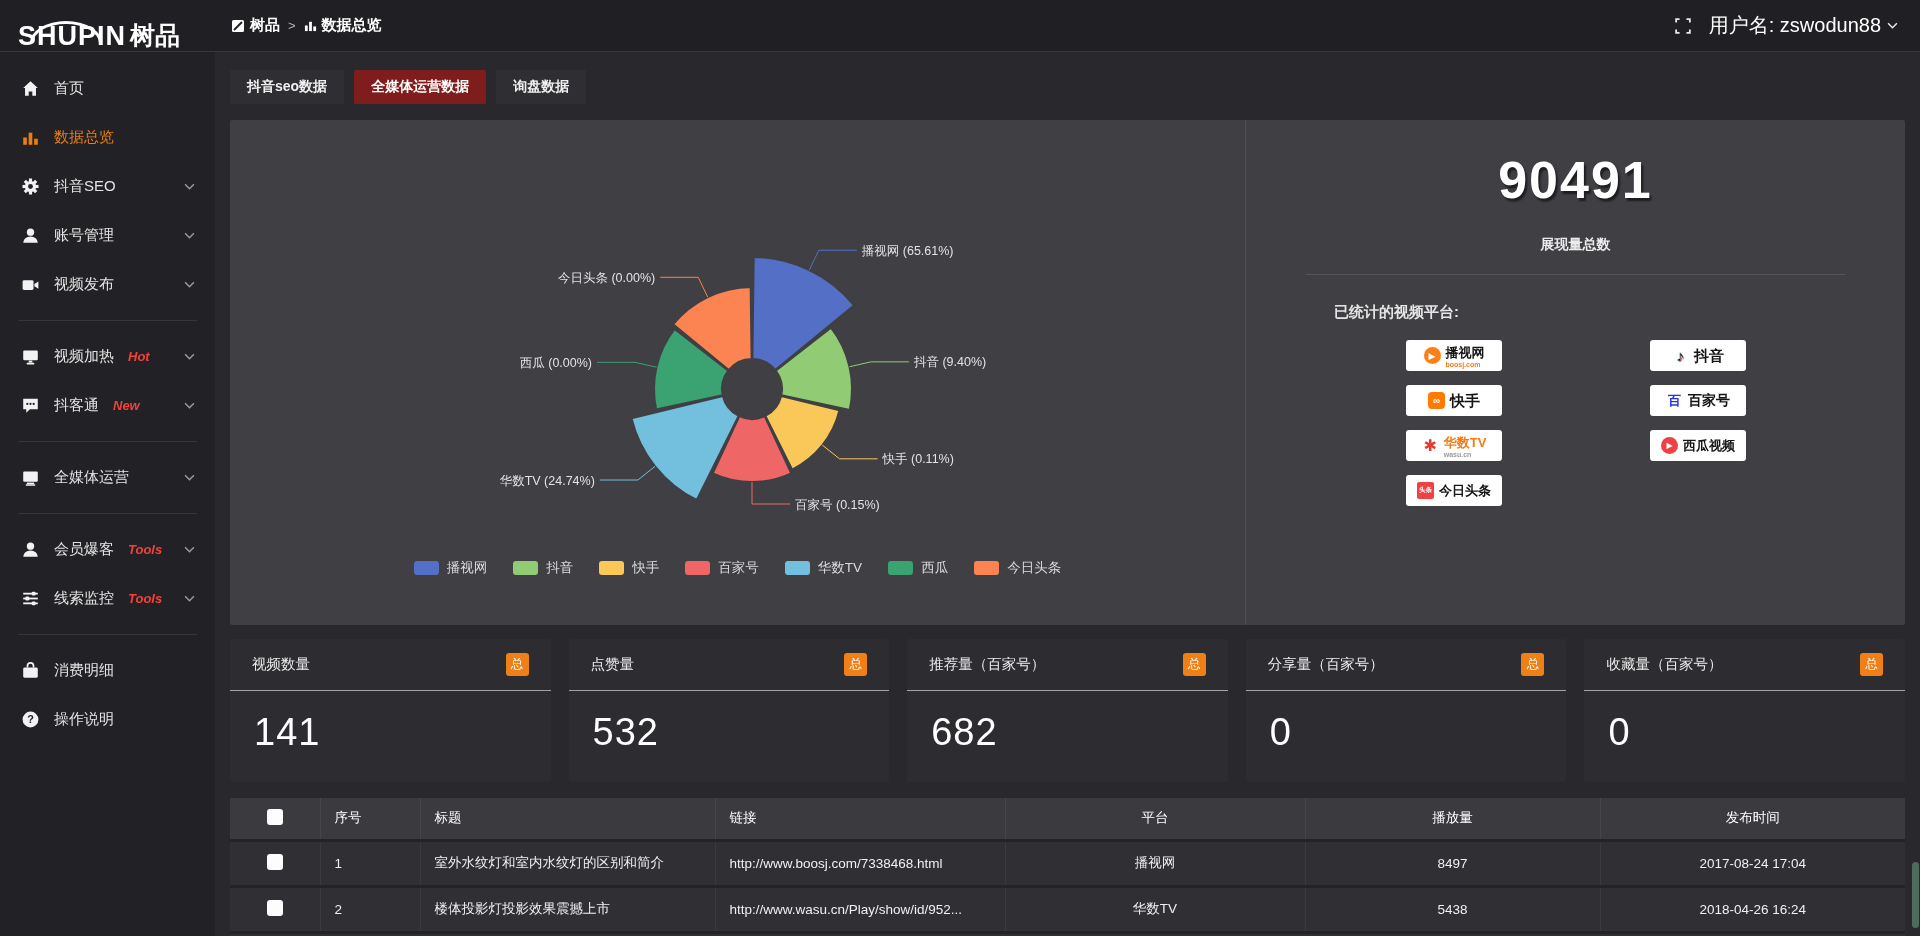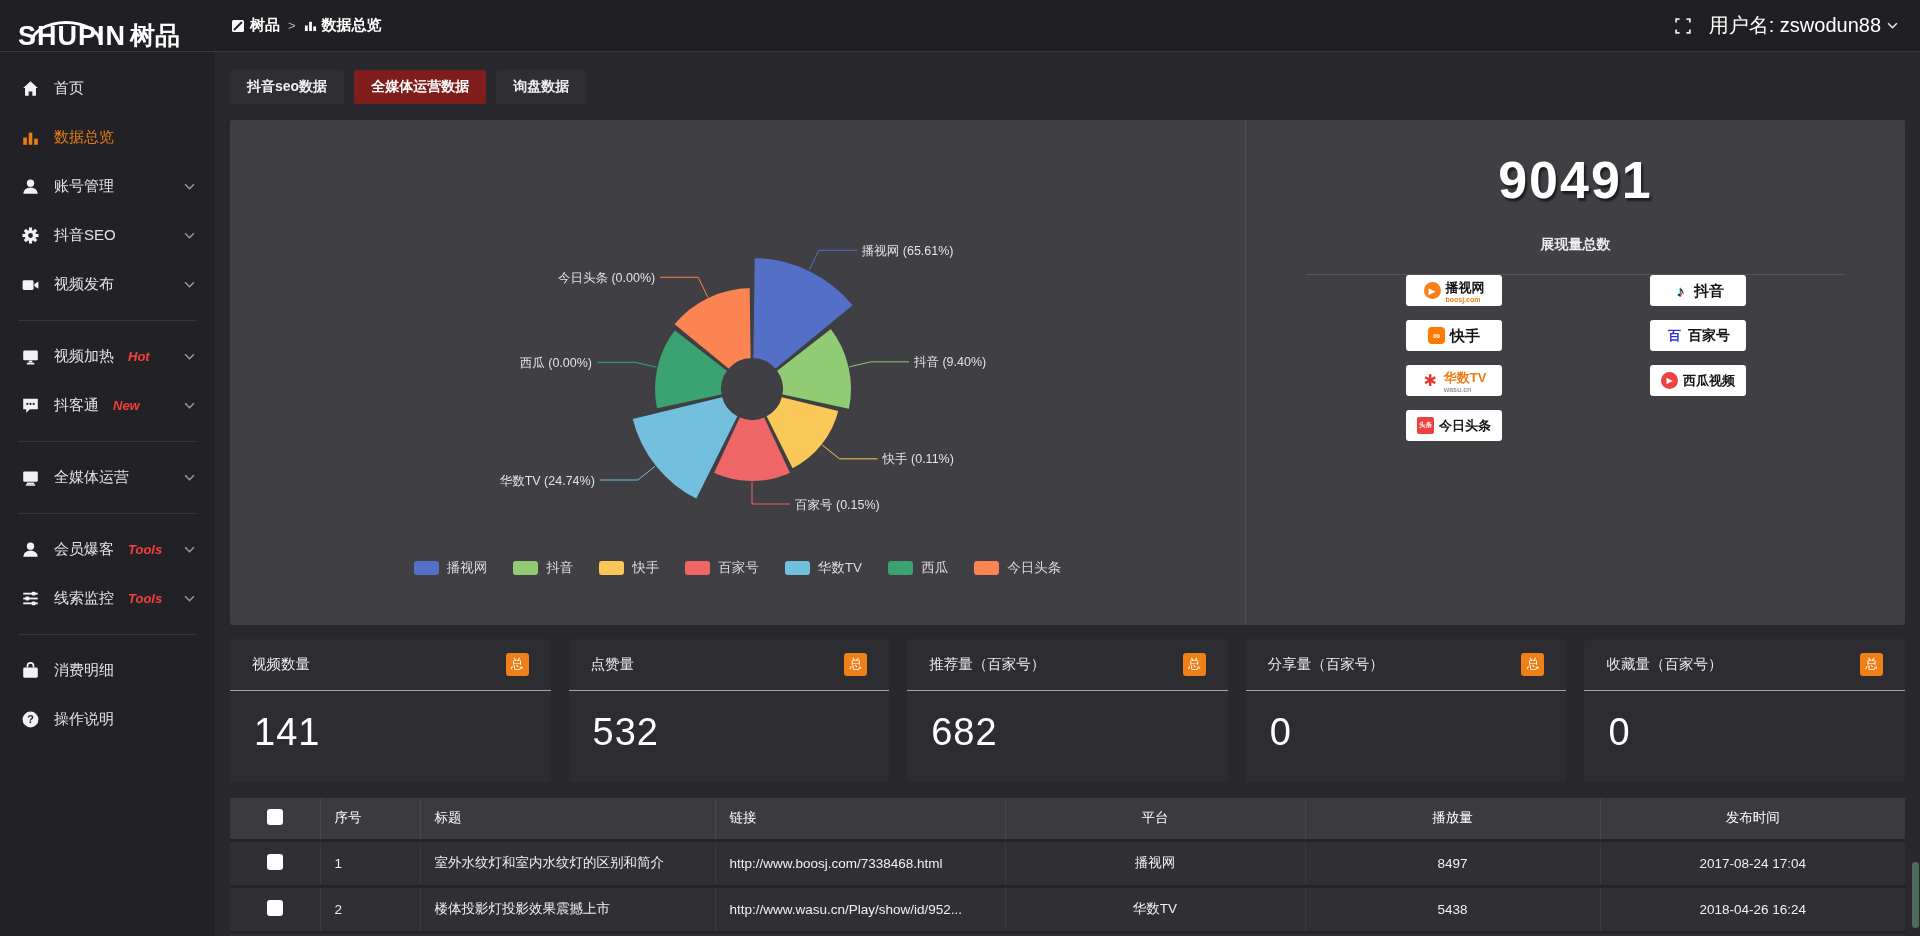--- a/index.html
+++ b/index.html
@@ -157,46 +157,46 @@
         <svg width="17" height="17" viewBox="0 0 14 14" fill="currentColor">
           <rect x="1" y="7" width="3" height="6"></rect>
           <rect x="5.5" y="3" width="3" height="10"></rect>
           <rect x="10" y="8" width="3" height="5"></rect>
         </svg>
       </span>
     <span>数据总览</span>
   </div>
   <div class="side-item">
     <span class="s-icon">
-        <svg width="17" height="17" viewBox="0 0 14 14" fill="currentColor">
-          <circle cx="7" cy="4.3" r="3"></circle>
-          <path d="M1 13a6 5.2 0 0 1 12 0Z"></path>
-        </svg>
-      </span>
-    <span>账号管理</span>
-    <span class="side-chevron">
-        <svg width="11" height="7" viewBox="0 0 10 6" fill="none" stroke="currentColor" stroke-width="1.4">
-          <path d="M1 1l4 4 4-4"></path>
-        </svg>
-      </span>
-  </div>
-  <div class="side-item">
-    <span class="s-icon">
         <svg width="17" height="17" viewBox="0 0 14 14">
           <g stroke="currentColor" stroke-width="2.6">
             <line x1="7" y1="0.4" x2="7" y2="13.6"></line>
             <line x1="0.4" y1="7" x2="13.6" y2="7"></line>
             <line x1="2.3" y1="2.3" x2="11.7" y2="11.7"></line>
             <line x1="11.7" y1="2.3" x2="2.3" y2="11.7"></line>
           </g>
           <circle cx="7" cy="7" r="4.6" fill="currentColor"></circle>
           <circle cx="7" cy="7" r="2" fill="#222226"></circle>
         </svg>
       </span>
     <span>抖音SEO</span>
+    <span class="side-chevron">
+        <svg width="11" height="7" viewBox="0 0 10 6" fill="none" stroke="currentColor" stroke-width="1.4">
+          <path d="M1 1l4 4 4-4"></path>
+        </svg>
+      </span>
+  </div>
+  <div class="side-item">
+    <span class="s-icon">
+        <svg width="17" height="17" viewBox="0 0 14 14" fill="currentColor">
+          <circle cx="7" cy="4.3" r="3"></circle>
+          <path d="M1 13a6 5.2 0 0 1 12 0Z"></path>
+        </svg>
+      </span>
+    <span>账号管理</span>
     <span class="side-chevron">
         <svg width="11" height="7" viewBox="0 0 10 6" fill="none" stroke="currentColor" stroke-width="1.4">
           <path d="M1 1l4 4 4-4"></path>
         </svg>
       </span>
   </div>
   <div class="side-item">
     <span class="s-icon">
         <svg width="17" height="17" viewBox="0 0 14 14" fill="currentColor">
           <rect x="0.5" y="3.5" width="9" height="8" rx="1.2"></rect>
@@ -383,20 +383,21 @@
           <div class="legend-item">
             <span class="legend-swatch" style="background: rgb(252, 132, 82);"></span>
             <span>今日头条</span>
           </div>
         </div>
     </div>
     <div class="summary">
       <div class="total-value">90491</div>
       <div class="total-label">展现量总数</div>
       <div class="summary-divider"></div>
+      <div class="platforms-heading">已统计的视频平台:</div>
       <div class="platform-cols">
         <div class="pf-col">
           <div class="pf-badge">
             <span class="pf-ic ic-boosj">▶</span>
             <span><span class="pf-name">播视网</span><span class="pf-sub">boosj.com</span></span>
           </div>
           <div class="pf-badge">
             <span class="pf-ic ic-kuaishou">∞</span>
             <span class="pf-name" style="font-size:15px;">快手</span>
           </div>

